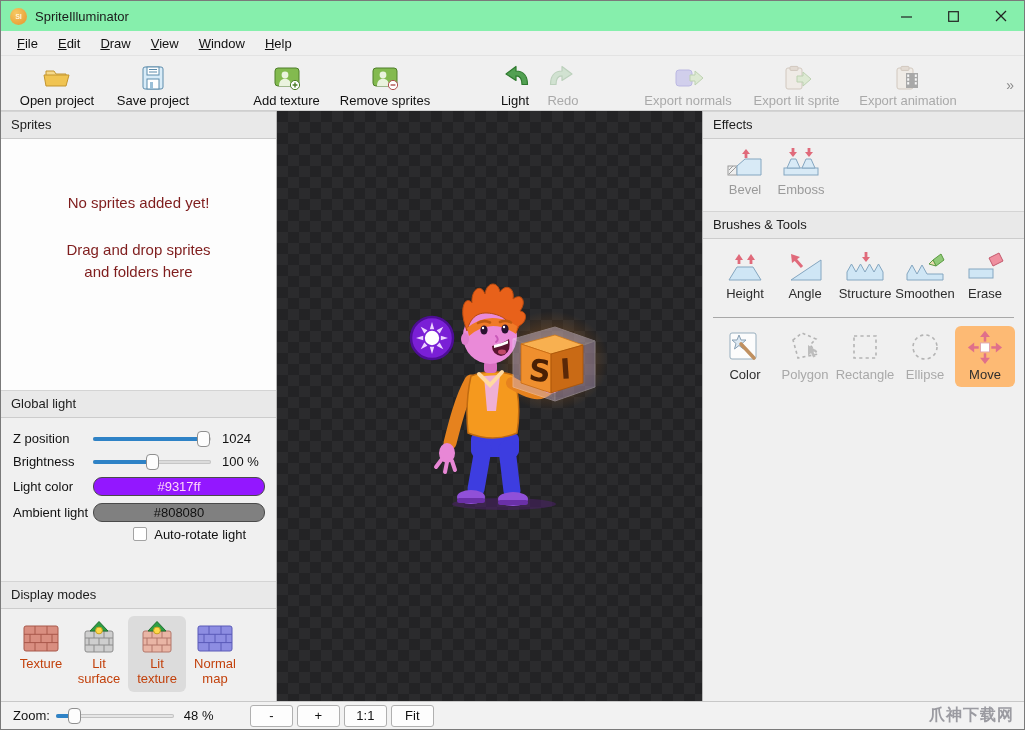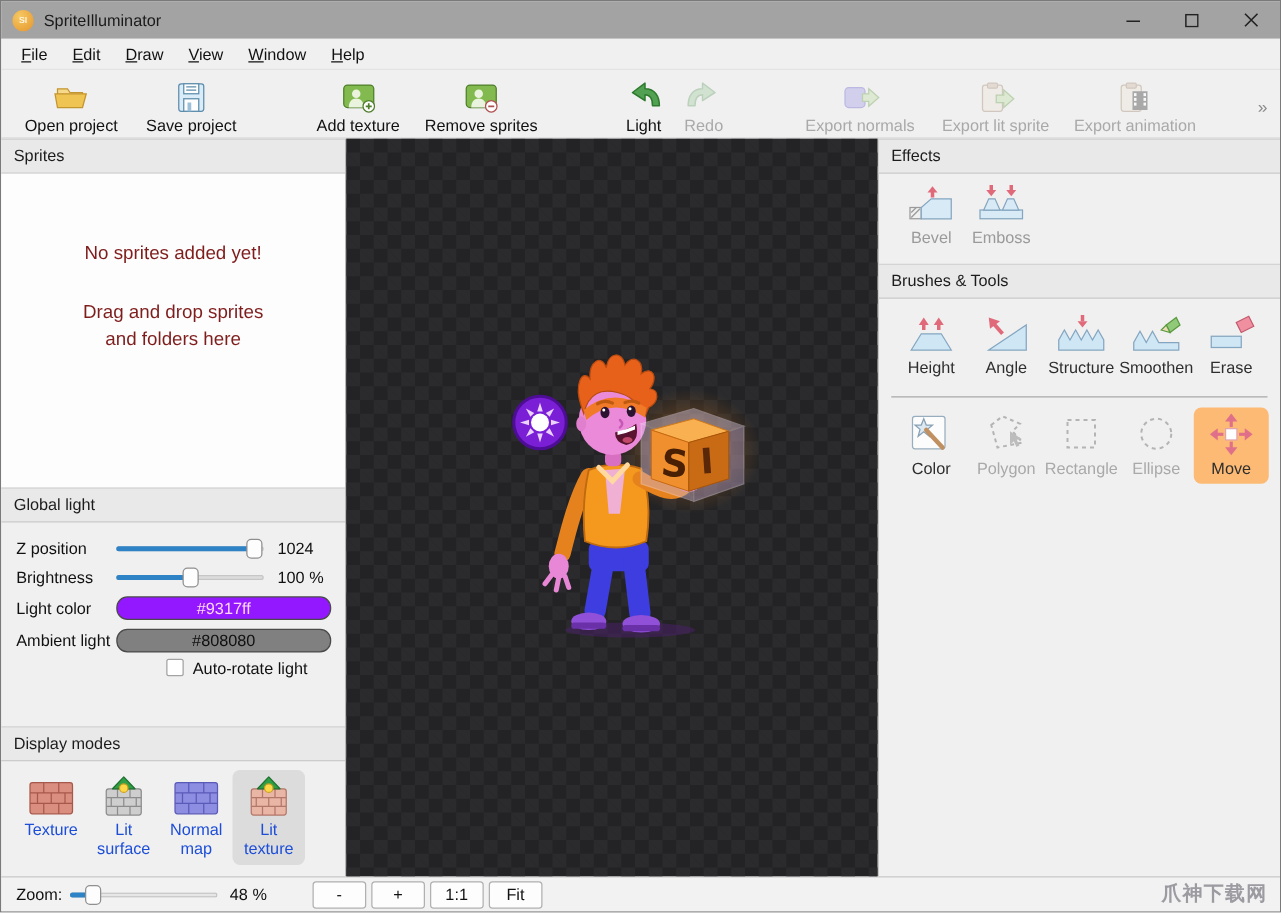--- a/index.html
+++ b/index.html
@@ -1,20 +1,20 @@
 <!DOCTYPE html>
 <html><head>
 <meta charset="utf-8">
 <style>
   html,body{margin:0;padding:0;}
   body{width:1025px;height:730px;overflow:hidden;font-family:"Liberation Sans",sans-serif;background:#d0d0d0;}
   .window{width:1025px;height:730px;box-sizing:border-box;border:1px solid #7a7a7a;display:flex;flex-direction:column;background:#f0f0f0;}
 
   
-  .titlebar{height:30px;background:#a3a3a3;display:flex;align-items:center;flex:0 0 auto;}
+  .titlebar{height:30px;background:#86efac;display:flex;align-items:center;flex:0 0 auto;}
   .app-icon{width:17px;height:17px;border-radius:50%;background:radial-gradient(circle at 35% 30%,#f6c863,#e5952b);margin:0 8px 0 9px;display:flex;align-items:center;justify-content:center;font-size:7px;font-weight:bold;color:#fff3d8;}
   .app-title{font-size:13px;color:#1a1a1a;}
   .win-controls{margin-left:auto;display:flex;height:100%;}
   .win-btn{width:47px;height:100%;display:flex;align-items:center;justify-content:center;background:transparent;border:0;}
 
   
   .menubar{height:24px;background:#f0f0f0;display:flex;align-items:center;padding-left:6px;border-bottom:1px solid #e3e3e3;flex:0 0 auto;}
   .menu-item{display:inline-block;padding:3px 10px;font-size:13px;color:#111;}
   .menu-item::first-letter{text-decoration:underline;}
 
@@ -46,21 +46,21 @@
   .slider .fill{position:absolute;left:0;top:6px;height:4px;background:#2e82c6;border-radius:2px;}
   .slider .handle{position:absolute;top:0;width:13px;height:16px;background:#fdfdfd;border:1px solid #8f8f8f;border-radius:4px;box-sizing:border-box;}
   .slider.z .fill{width:93%;} .slider.z .handle{left:calc(93% - 6px);}
   .slider.br .fill{width:50%;} .slider.br .handle{left:calc(50% - 6px);}
   .gl-value{margin-left:11px;white-space:nowrap;}
   .color-btn{width:172px;height:19px;border:1px solid #4a4a4a;border-radius:9px;display:flex;align-items:center;justify-content:center;font-size:13px;font-family:inherit;padding:0;}
   .cb-row{display:flex;align-items:center;justify-content:flex-end;padding-right:20px;height:18px;}
   .cbx{width:14px;height:14px;background:#fff;border:1px solid #a3a3a3;border-radius:2px;margin-right:7px;box-sizing:border-box;}
 
   .dm-body{height:92px;display:flex;align-items:flex-start;padding:7px 0 0 11px;box-sizing:border-box;}
-  .dm-item{width:58px;display:flex;flex-direction:column;align-items:center;font-size:13px;color:#1d4ed8;text-align:center;background:transparent;border:0;border-radius:6px;padding:4px 0 5px 0;font-family:inherit;line-height:1.15;}
+  .dm-item{width:58px;display:flex;flex-direction:column;align-items:center;font-size:13px;color:#c2410c;text-align:center;background:transparent;border:0;border-radius:6px;padding:4px 0 5px 0;font-family:inherit;line-height:1.15;}
   .dm-item.selected{background:#dcdcdc;}
   .dm-item .dlabel{margin-top:3px;width:56px;}
 
   
   .canvas{flex:1;position:relative;overflow:hidden;background-color:#232325;
     background-image:linear-gradient(45deg,#2b2b2d 25%,transparent 25%,transparent 75%,#2b2b2d 75%),
                      linear-gradient(45deg,#2b2b2d 25%,transparent 25%,transparent 75%,#2b2b2d 75%);
     background-size:22px 22px;background-position:0 0,11px 11px;}
   .sprite-svg{position:absolute;left:132px;top:170px;}
 
@@ -282,35 +282,35 @@
         </button>
         <button class="dm-item">
           <svg width="40" height="34" viewBox="0 0 40 34">
               <rect x="6" y="11" width="28" height="21" rx="2" fill="#cecece" stroke="#8c8c8c"></rect>
               <path d="M6 18h28M6 25h28M15 11v7M25 11v7M10 18v7M20 18v7M30 18v7M15 25v7M25 25v7" stroke="#8c8c8c" stroke-width="1"></path>
               <path d="M11 11 L20 1.5 L29 11 Z" fill="#2f9e44" stroke="#1f7030" stroke-linejoin="round"></path>
               <circle cx="20" cy="10.5" r="3.4" fill="#ffd84a" stroke="#c8a020"></circle>
             </svg>
           <span class="dlabel">Lit surface</span>
         </button>
-        <button class="dm-item">
-          <svg width="40" height="34" viewBox="0 0 40 34">
-              <rect x="3" y="6" width="34" height="25" rx="2" fill="#8d8de2" stroke="#5a5ab8"></rect>
-              <path d="M3 14.3h34M3 22.6h34M14 6v8.3M26 6v8.3M9 14.3v8.3M20 14.3v8.3M31 14.3v8.3M14 22.6V31M26 22.6V31" stroke="#5a5ab8" stroke-width="1"></path>
-            </svg>
-          <span class="dlabel">Normal map</span>
-        </button>
         <button class="dm-item selected">
           <svg width="40" height="34" viewBox="0 0 40 34">
               <rect x="6" y="11" width="28" height="21" rx="2" fill="#e9b5a5" stroke="#b3776a"></rect>
               <path d="M6 18h28M6 25h28M15 11v7M25 11v7M10 18v7M20 18v7M30 18v7M15 25v7M25 25v7" stroke="#b3776a" stroke-width="1"></path>
               <path d="M11 11 L20 1.5 L29 11 Z" fill="#2f9e44" stroke="#1f7030" stroke-linejoin="round"></path>
               <circle cx="20" cy="10.5" r="3.4" fill="#ffd84a" stroke="#c8a020"></circle>
             </svg>
           <span class="dlabel">Lit texture</span>
+        </button>
+        <button class="dm-item">
+          <svg width="40" height="34" viewBox="0 0 40 34">
+              <rect x="3" y="6" width="34" height="25" rx="2" fill="#8d8de2" stroke="#5a5ab8"></rect>
+              <path d="M3 14.3h34M3 22.6h34M14 6v8.3M26 6v8.3M9 14.3v8.3M20 14.3v8.3M31 14.3v8.3M14 22.6V31M26 22.6V31" stroke="#5a5ab8" stroke-width="1"></path>
+            </svg>
+          <span class="dlabel">Normal map</span>
         </button>
       </div>
     </div>
 
     <div class="canvas">
       <svg class="sprite-svg" width="200" height="232" viewBox="0 0 200 232">
         <defs>
           <radialGradient id="glow" cx="50%" cy="50%" r="50%">
             <stop offset="0%" stop-color="#ff9a22" stop-opacity="0.5"></stop>
             <stop offset="60%" stop-color="#ff8a18" stop-opacity="0.18"></stop>

